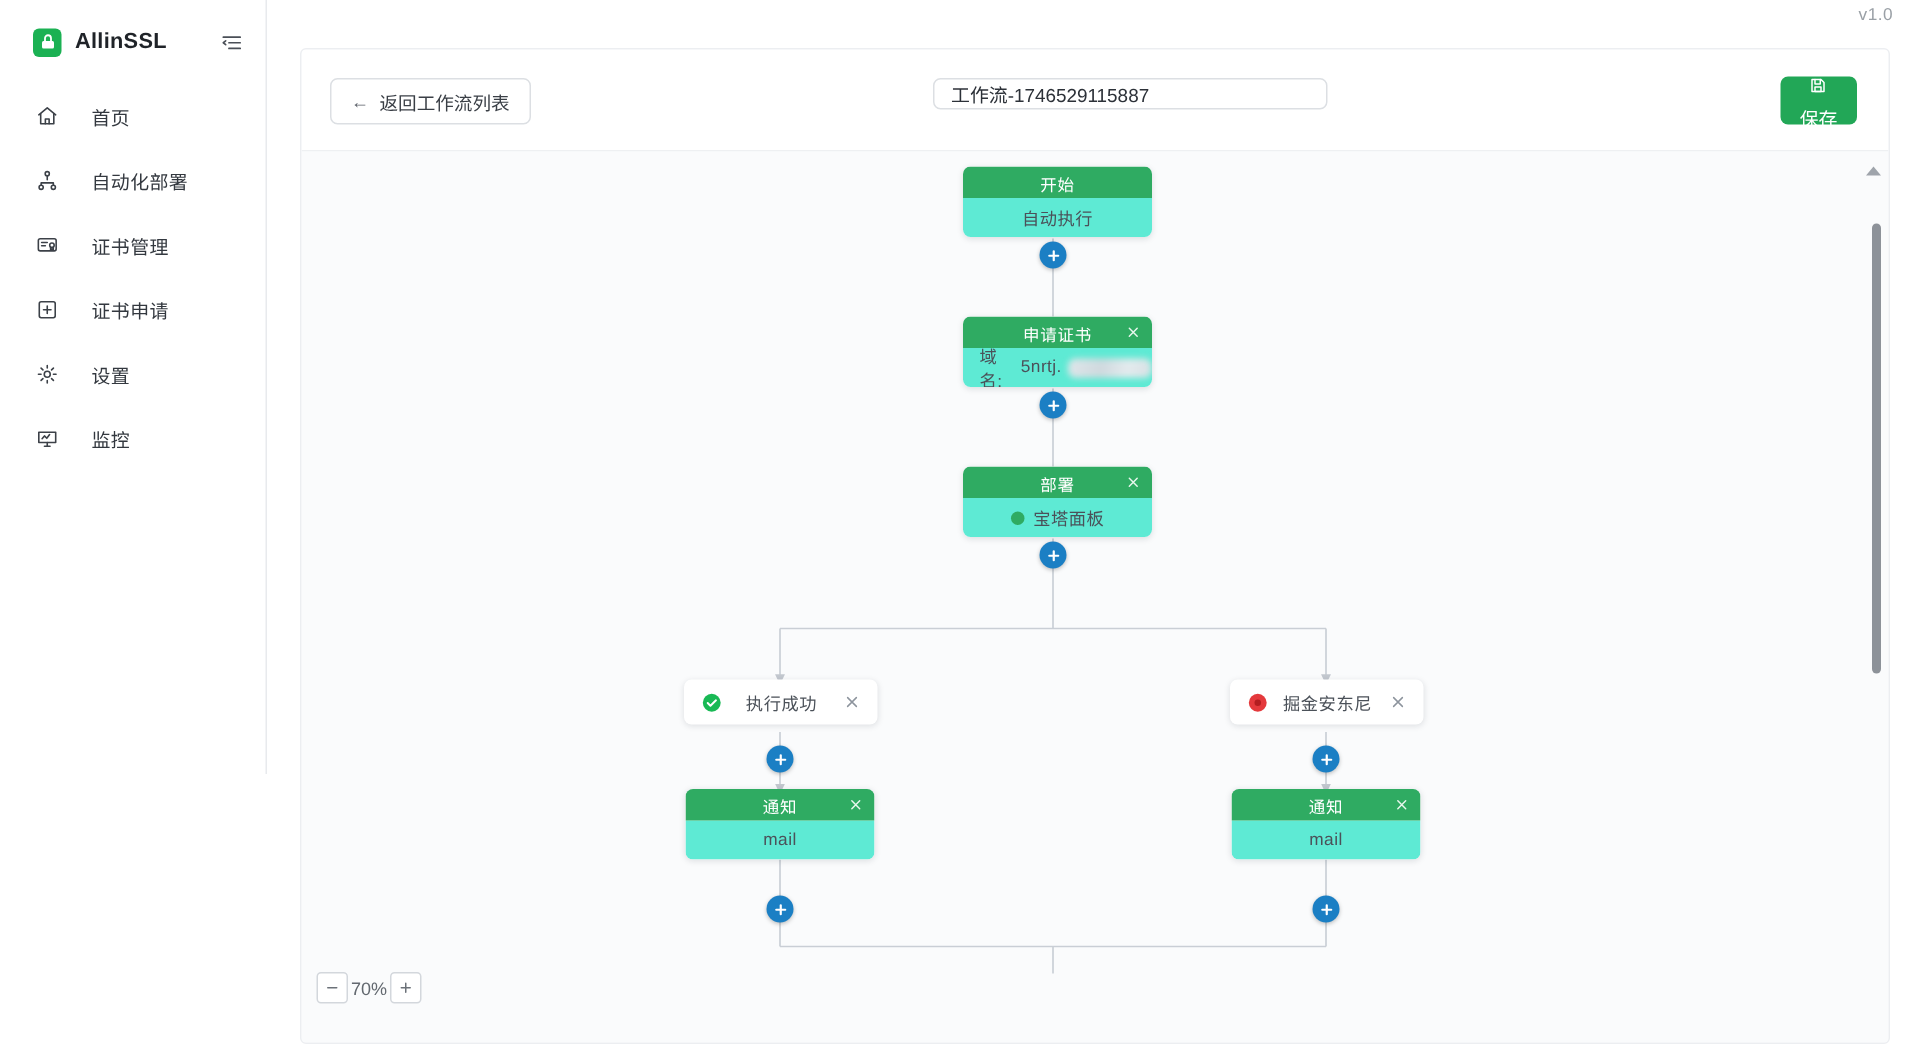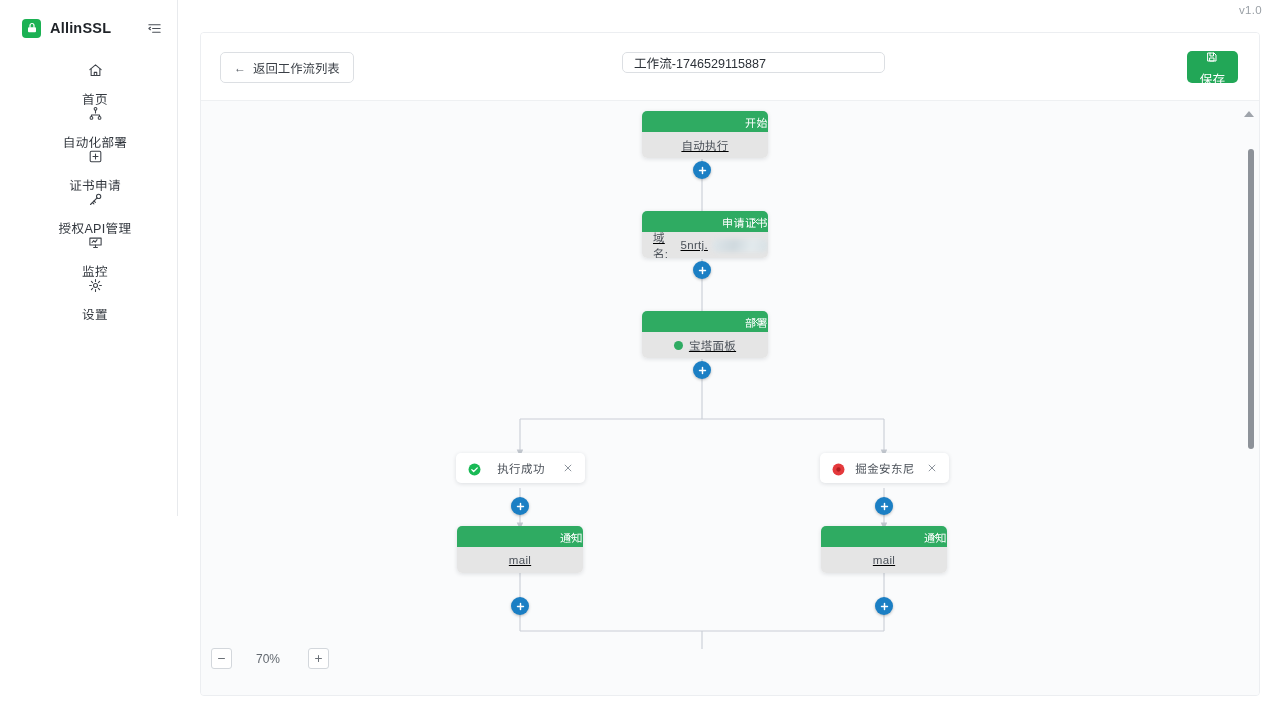--- a/index.html
+++ b/index.html
@@ -29,23 +29,23 @@
   .brand-name {
     font-size: 14.5px; font-weight: 700; color: #1f2328; letter-spacing: .2px;
     flex: 1 1 auto; white-space: nowrap;
   }
   .collapse-btn {
     width: 18px; height: 18px; display:flex; align-items:center; justify-content:center;
     cursor: pointer; color:#4a4f57;
   }
   .nav { margin-top: 14px; }
   .nav-item {
-    display: flex; align-items: center; gap: 11px;
+    display: flex; align-items: center; gap: 22px;
     height: 30px; margin: 0 10px 13px 10px; padding-left: 13px;
-    border-radius: 6px; cursor: pointer; color: #3c4148; flex-direction: column;
+    border-radius: 6px; cursor: pointer; color: #3c4148;
   }
   .nav-icon { width: 16px; height: 16px; flex: 0 0 16px; display:flex; align-items:center; justify-content:center; color:#3c4148; }
   .nav-icon svg { display:block; }
   .nav-label { font-size: 12.6px; color: #33383f; white-space: nowrap; letter-spacing: .3px; }
 
   
   .main { flex: 1 1 auto; position: relative; background: #ffffff; height: 706px; }
   .topbar {
     height: 32px; position: relative; background:#fff;
   }
@@ -95,31 +95,31 @@
   .flow-svg { position:absolute; left:0; top:0; }
 
   
   .node {
     position: absolute; background:#fff; border-radius: 5px;
     box-shadow: 0 1px 4px rgba(20,30,50,.13);
     overflow: hidden; cursor: pointer;
   }
   .node-head {
     height: 21px; background: #2fab62; display:flex; align-items:center;
-    justify-content:flex-end; position: relative;
+    justify-content:center; position: relative;
   }
   .node-head-title { font-size: 11px; color:#fff; letter-spacing:.5px; }
   .node-close {
     position:absolute; right: 7px; top: 50%; transform: translateY(-50%);
     width: 12px; height: 12px; color:#e9f7ee; cursor:pointer;
     display:flex; align-items:center; justify-content:center;
   }
   .node-body {
     height: 26px; display:flex; align-items:center; justify-content:center;
-    gap: 6px; background:#e5e5e5;text-decoration:underline;
+    gap: 6px; background:#5eead4;
   }
   .node-body-text { font-size: 11.5px; color: #4b5159; letter-spacing:.3px; }
 
   
   .cond-node {
     position:absolute; height: 30px; background:#fff; border-radius:5px;
     box-shadow: 0 1px 4px rgba(20,30,50,.13);
     display:flex; align-items:center; cursor:pointer;
   }
   .cond-icon { width:13px; height:13px; margin-left:12px; flex:0 0 13px; }
@@ -139,21 +139,21 @@
   
   .redact {
     display:inline-block; height: 13px; width: 62px; vertical-align: middle;
     background: linear-gradient(100deg,#dfe6ea,#cfd9de 40%,#e3eaed 70%,#d7e0e4);
     border-radius: 5px; filter: blur(2.2px); margin-left: 1px;
   }
 
   
   .zoom-bar {
     position:absolute; left: 10px; bottom: 26px;
-    display:flex; align-items:center; gap: 24px; z-index: 8;
+    display:flex; align-items:center; gap: 0; z-index: 8; text-align: center;
   }
   .zoom-btn {
     width: 21px; height: 21px; border:1px solid #d3d7dc; border-radius:3px;
     background:#fff; display:flex; align-items:center; justify-content:center;
     cursor:pointer; color:#6b7178; font-size:14px; line-height:1;
   }
   .zoom-level { font-size: 12px; color:#62686f; min-width:28px; }
 
   
   .vscroll-track {
@@ -217,61 +217,62 @@
           <svg width="15" height="15" viewBox="0 0 24 24" fill="none" stroke="currentColor" stroke-width="1.7" stroke-linecap="round" stroke-linejoin="round">
             <circle cx="12" cy="4.5" r="2.2"></circle>
               <circle cx="5.5" cy="19" r="2.2"></circle>
               <circle cx="18.5" cy="19" r="2.2"></circle>
             <path d="M12 6.7v4.3M5.5 16.8v-2.5h13v2.5M5.5 14.3h13"></path>
           </svg>
         </span>
         <span class="nav-label">自动化部署</span>
       </div>
 
+      <div class="nav-item">
+        <span class="nav-icon">
+          <svg width="15" height="15" viewBox="0 0 24 24" fill="none" stroke="currentColor" stroke-width="1.7" stroke-linecap="round" stroke-linejoin="round">
+            <rect x="2.5" y="5" width="19" height="13" rx="2"></rect>
+              <path d="M6 9h6M6 12.5h4"></path>
+            <circle cx="17" cy="12" r="2.4"></circle>
+              <path d="M15.6 14v3l1.4-1 1.4 1v-3"></path>
+          </svg>
+        </span>
+        <span class="nav-label">证书管理</span>
+      </div>
 
       <div class="nav-item">
         <span class="nav-icon">
           <svg width="15" height="15" viewBox="0 0 24 24" fill="none" stroke="currentColor" stroke-width="1.7" stroke-linecap="round" stroke-linejoin="round">
             <rect x="3.5" y="3.5" width="17" height="17" rx="2"></rect>
               <path d="M12 8v8M8 12h8"></path>
           </svg>
         </span>
         <span class="nav-label">证书申请</span>
       </div>
 
+
       <div class="nav-item">
         <span class="nav-icon">
           <svg width="15" height="15" viewBox="0 0 24 24" fill="none" stroke="currentColor" stroke-width="1.7" stroke-linecap="round" stroke-linejoin="round">
-            <circle cx="17" cy="7" r="3.4"></circle>
-              <path d="M14.6 9.4 4 20"></path>
-              <path d="M7.2 16.8l2.2 2.2M9.6 14.4l2.2 2.2"></path>
+            <circle cx="12" cy="12" r="3.2"></circle>
+            <path d="M12 2.6v2.8M12 18.6v2.8M21.4 12h-2.8M5.4 12H2.6M18.6 5.4l-2 2M7.4 16.6l-2 2M18.6 18.6l-2-2M7.4 7.4l-2-2"></path>
           </svg>
         </span>
-        <span class="nav-label">授权API管理</span>
+        <span class="nav-label">设置</span>
       </div>
 
       <div class="nav-item">
         <span class="nav-icon">
           <svg width="15" height="15" viewBox="0 0 24 24" fill="none" stroke="currentColor" stroke-width="1.7" stroke-linecap="round" stroke-linejoin="round">
             <path d="M3 5h18v11H3z"></path>
               <path d="M9 20h6M12 16v4"></path>
               <path d="M6.5 12l2.5-3 2.5 2.5 3-4"></path>
           </svg>
         </span>
         <span class="nav-label">监控</span>
-      </div>
-
-      <div class="nav-item">
-        <span class="nav-icon">
-          <svg width="15" height="15" viewBox="0 0 24 24" fill="none" stroke="currentColor" stroke-width="1.7" stroke-linecap="round" stroke-linejoin="round">
-            <circle cx="12" cy="12" r="3.2"></circle>
-            <path d="M12 2.6v2.8M12 18.6v2.8M21.4 12h-2.8M5.4 12H2.6M18.6 5.4l-2 2M7.4 16.6l-2 2M18.6 18.6l-2-2M7.4 7.4l-2-2"></path>
-          </svg>
-        </span>
-        <span class="nav-label">设置</span>
       </div>
 
     </nav>
   </aside>
 
   <section class="main">
     <div class="topbar">
       <span class="version">v1.0</span>
     </div>
 

